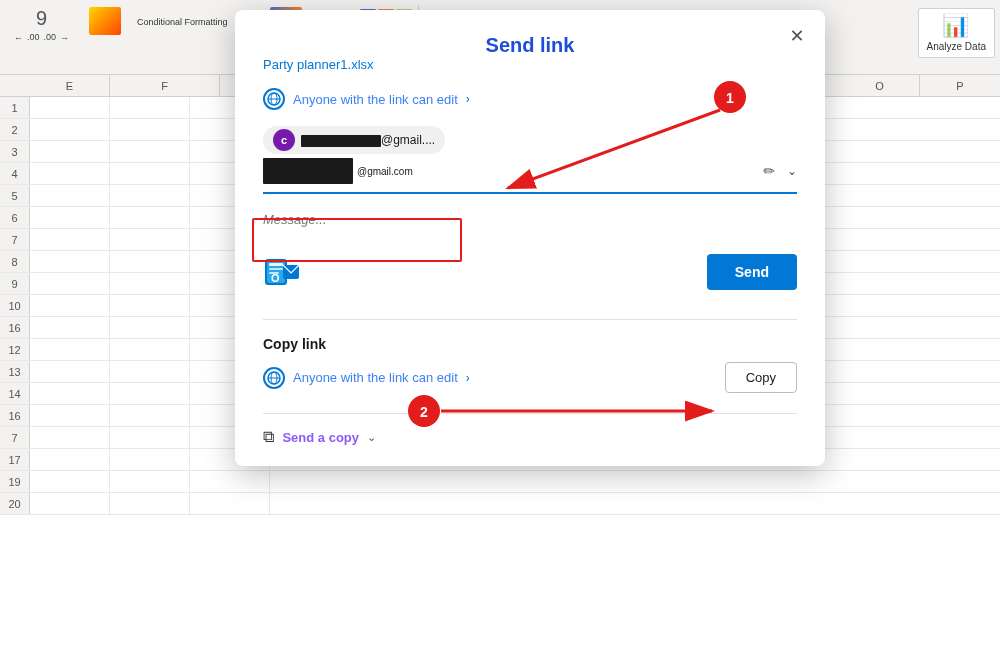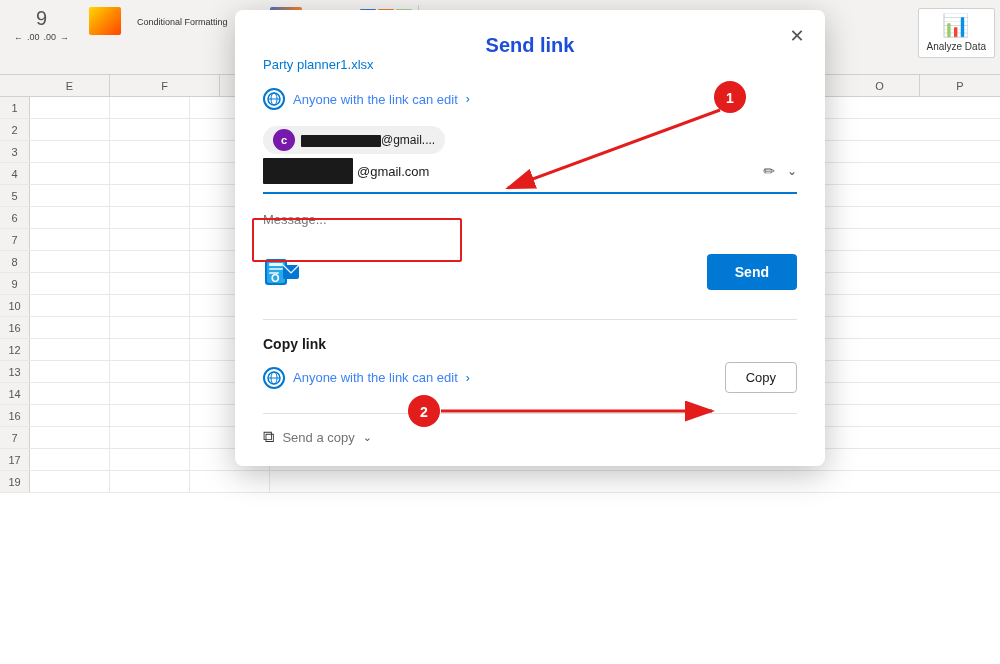--- a/index.html
+++ b/index.html
@@ -280,21 +280,21 @@
       color: white;
       padding: 4px 8px;
       font-size: 12px;
       min-width: 80px;
       height: 28px;
       display: flex;
       align-items: center;
     }
 
     .email-suffix {
-      font-size: 13px;
+      font-size: 10px;
       color: #1a1a1a;
       padding: 4px 4px;
     }
 
     .edit-icon {
       color: #555;
       font-size: 14px;
       cursor: pointer;
       margin-right: 4px;
     }
@@ -308,20 +308,21 @@
     
     .message-input {
       width: 100%;
       border: none;
       outline: none;
       font-size: 13px;
       color: #1d4ed8;
       padding: 6px 0;
       margin-bottom: 12px;
       background: transparent;
+      font-style: italic;
     }
 
     
     .send-row {
       display: flex;
       align-items: center;
       justify-content: space-between;
       margin-bottom: 20px;
       padding: 8px 0;
     }
@@ -394,22 +395,22 @@
       padding-top: 14px;
     }
 
     .copy-icon {
       font-size: 16px;
       color: #333;
     }
 
     .send-copy-text {
       font-size: 13px;
-      color: #737373;
-      font-weight: 400;
+      color: #8b5cf6;
+      font-weight: 700;
     }
 
     .chevron-down-sm {
       font-size: 11px;
       color: #555;
     }
 
     
     .annotations-layer {
       position: absolute;
@@ -608,20 +609,26 @@
         <div class="cell"></div>
       </div>
     <div class="grid-row">
         <div class="row-num">17</div>
         <div class="cell"></div>
         <div class="cell"></div>
         <div class="cell"></div>
       </div>
     <div class="grid-row">
         <div class="row-num">19</div>
+        <div class="cell"></div>
+        <div class="cell"></div>
+        <div class="cell"></div>
+      </div>
+    <div class="grid-row">
+        <div class="row-num">20</div>
         <div class="cell"></div>
         <div class="cell"></div>
         <div class="cell"></div>
       </div>
   </div>
 </div>
 
 <div class="modal">
   
   <button class="modal-close">

